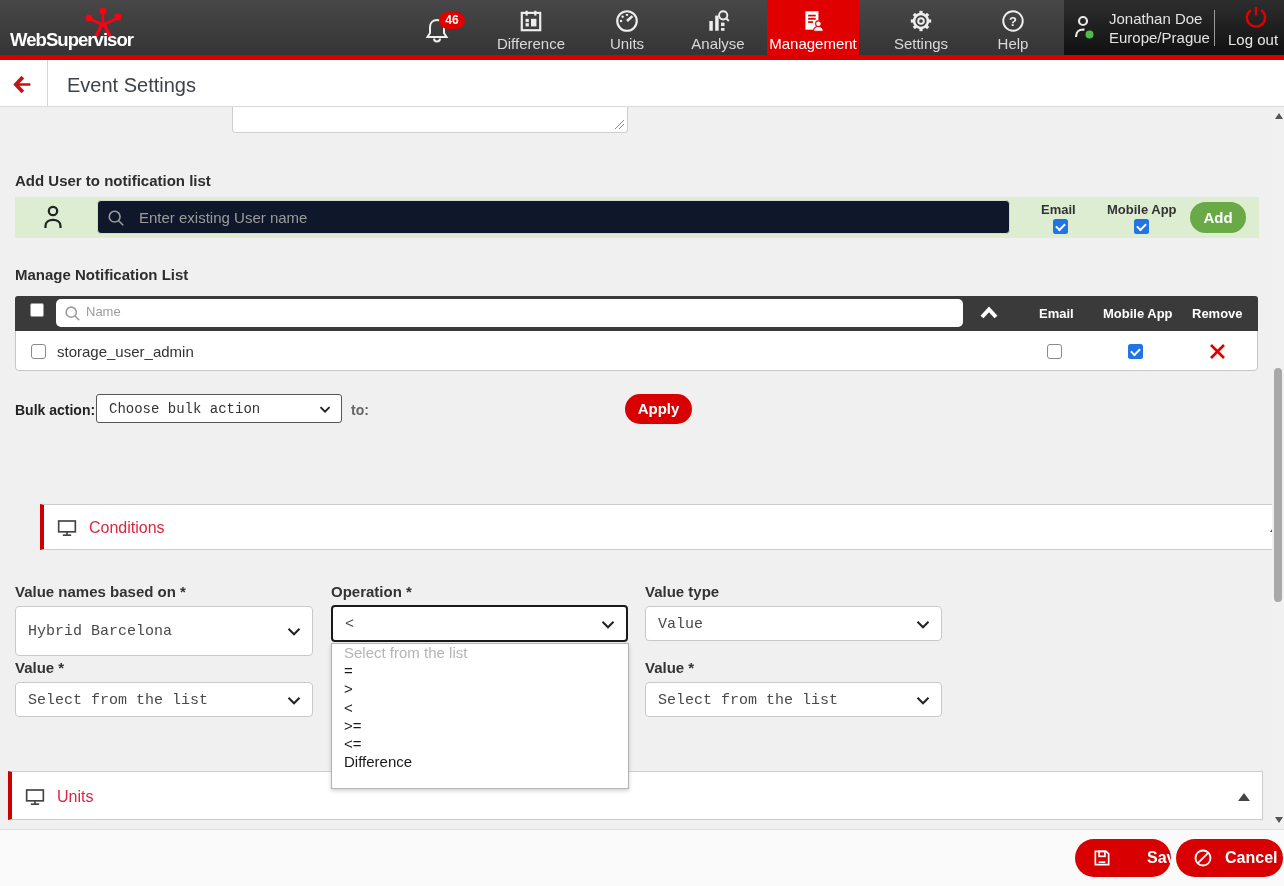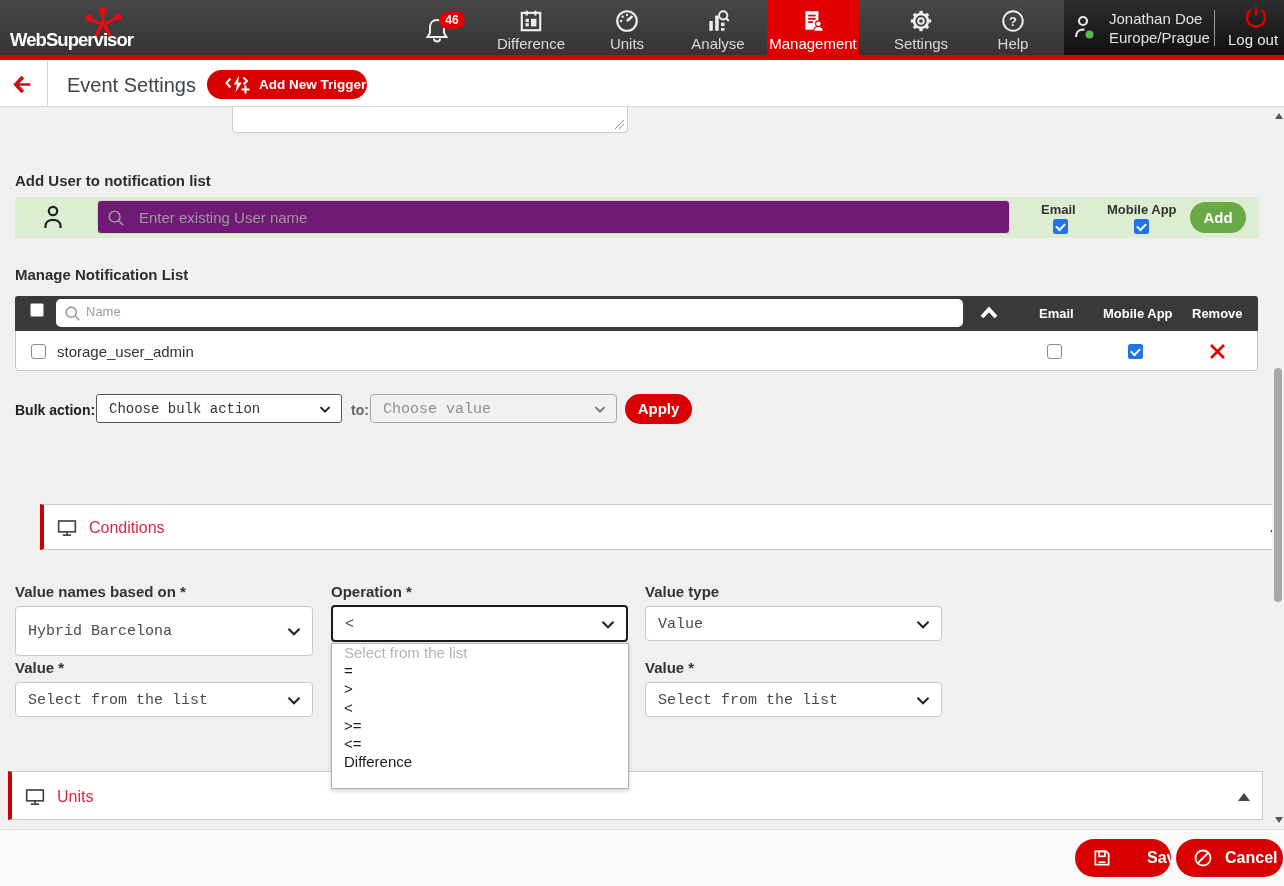--- a/index.html
+++ b/index.html
@@ -23,21 +23,21 @@
 #divider1 { left:47px; top:60px; width:1px; height:47px; background:#d5d5d5; }
 #pagetitle { left:67px; top:74px; font-size:20px; color:#3c434a; }
 #addtrigger { left:207px; top:70px; width:160px; height:29px; background:#d90000; border-radius:15px; color:#fff; font-weight:bold; font-size:14px; }
 #addtrigger span { position:absolute; left:52px; top:7px; white-space:nowrap; }
 
 
 .h2 { font-weight:bold; font-size:15px; color:#2e2e2e; }
 #textarea-rem { left:232px; top:107px; width:396px; height:26px; background:#fff; border:1px solid #cfcfcf; border-top:none; border-radius:0 0 4px 4px; }
 
 #greenrow { left:15px; top:197px; width:1244px; height:41px; background:#dcedd2; }
-#userinput { left:97px; top:200px; width:913px; height:34px; background:#701a75; border:1px solid #d7d7d7; border-radius:4px; }
+#userinput { left:97px; top:200px; width:913px; height:34px; background:#0f172a; border:1px solid #d7d7d7; border-radius:4px; }
 .placeholder { color:#9b9b9b; font-size:15px; }
 #addbtn { left:1190px; top:202px; width:56px; height:31px; background:#69aa46; border-radius:16px; color:#fff; font-weight:bold; font-size:15px; text-align:center; line-height:31px; }
 
 #table { left:15px; top:296px; width:1243px; height:75px; background:#fff; border:1px solid #c6c6c6; border-radius:4px; }
 #thead { left:15px; top:296px; width:1243px; height:35px; background:#3a3a3a; border-radius:3px 3px 0 0; }
 #nameinput { left:56px; top:299px; width:907px; height:28px; background:#fff; border-radius:5px; }
 .thlbl { position:absolute; color:#fff; font-weight:bold; font-size:13px; top:306px; }
 .sel { position:absolute; background:#fff; border:1px solid #c9c9c9; border-radius:4px; color:#4a4a4a; font-size:15px;font-family:Liberation Mono, monospace; }
 .sel .txt { position:absolute; left:12px; top:50%; transform:translateY(-50%); white-space:nowrap; }
 .sel svg.chev { position:absolute; right:7px; top:50%; transform:translateY(-50%); }
@@ -191,30 +191,20 @@
   <div class="abs" style="left:1228px; top:31px; color:#e8e8e8; font-size:15px;">Log out</div>
 
   <div class="abs" id="subhead"></div>
   <div class="abs" id="divider1"></div>
   <div class="abs" style="left:12px; top:74px;">
     <svg width="21" height="21" viewBox="0 0 24 24">
       <path d="M21 10.5 L8.5 10.5 L14 5 L10.8 2 L1.5 12 L10.8 22 L14 19 L8.5 13.5 L21 13.5 Z" fill="#c41414" stroke="none"></path>
     </svg>
   </div>
   <div class="abs" id="pagetitle">Event Settings</div>
-  <div class="abs" id="addtrigger">
-    <svg style="position:absolute; left:17px; top:5px;" width="30" height="20" viewBox="0 0 30 20">
-      <polyline points="6.5,3.5 2.5,8 6.5,12.5" fill="none" stroke="#fff" stroke-width="2"></polyline>
-      <path d="M15 0.5 L9.8 9.5 L13 9.5 L11.5 17.5 L17.8 7.5 L14.2 7.5 Z" fill="#fff"></path>
-      <polyline points="19.5,2.5 23,6 19.5,9.5" fill="none" stroke="#fff" stroke-width="2"></polyline>
-      <line x1="21.5" y1="10.5" x2="21.5" y2="18.5" stroke="#fff" stroke-width="2"></line>
-      <line x1="17.5" y1="14.5" x2="25.5" y2="14.5" stroke="#fff" stroke-width="2"></line>
-    </svg>
-    <span style="font-size:13.5px;">Add New Trigger</span>
-  </div>
 
   <div class="abs" id="textarea-rem">
     <svg style="position:absolute; right:2px; bottom:2px;" width="12" height="12" viewBox="0 0 12 12">
       <line x1="2" y1="11" x2="11" y2="2" stroke="#8a8a8a" stroke-width="1"></line>
       <line x1="6" y1="11" x2="11" y2="6" stroke="#8a8a8a" stroke-width="1"></line>
     </svg>
   </div>
 
   <div class="abs h2" style="left:15px; top:172px;">Add User to notification list</div>
   <div class="abs" id="greenrow"></div>
@@ -269,26 +259,20 @@
   </div>
 
   <div class="abs" style="left:15px; top:402px; font-size:14px; font-weight:bold; color:#222;">Bulk action:</div>
   <div class="sel" style="left:96px; top:394px; width:246px; height:29px; border:1px solid #555; border-radius:3px;">
     <span class="txt" style="color:#333; font-size:14px;">Choose bulk action</span>
     <svg class="chev" width="18" height="18" viewBox="0 0 24 24">
         <polyline points="6,9.5 12,15.5 18,9.5" fill="none" stroke="#222" stroke-width="2.6"></polyline>
       </svg>
   </div>
   <div class="abs" style="left:351px; top:402px; font-size:14px; font-weight:bold; color:#666;">to:</div>
-  <div class="sel" style="left:370px; top:394px; width:247px; height:29px; background:#f1f1f1; border:1px solid #a9a9a9;">
-    <span class="txt" style="color:#8f8f8f; font-size:15px;">Choose value</span>
-    <svg class="chev" width="18" height="18" viewBox="0 0 24 24">
-        <polyline points="6,9.5 12,15.5 18,9.5" fill="none" stroke="#777" stroke-width="2.6"></polyline>
-      </svg>
-  </div>
   <div class="abs" style="left:625px; top:394px; width:67px; height:30px; background:#d80000; border-radius:15px; color:#fff; font-weight:bold; font-size:15px; text-align:center; line-height:30px;">Apply</div>
 
   <div class="secbar" style="top:504px;margin-left:32px;">
     <svg class="mon" width="20" height="19" viewBox="0 0 24 22">
       <rect x="2" y="2" width="20" height="13" fill="none" stroke="#444" stroke-width="2"></rect>
       <line x1="12" y1="15" x2="12" y2="19" stroke="#444" stroke-width="2"></line>
       <line x1="7" y1="19" x2="17" y2="19" stroke="#444" stroke-width="2"></line>
     </svg>
     <span class="sectitle">Conditions</span>
     <div class="sectri" style="left:1226px; top:19px;"></div>

